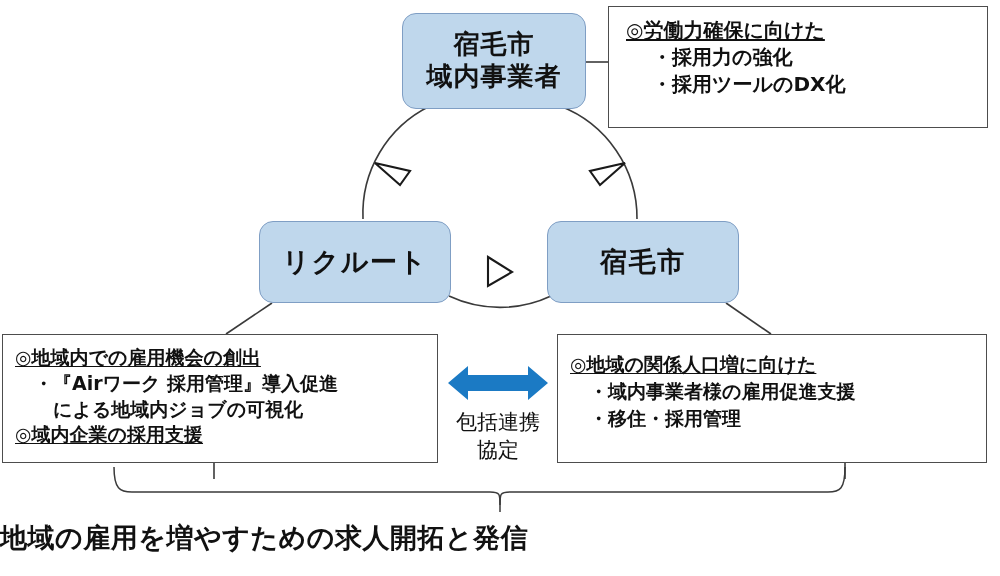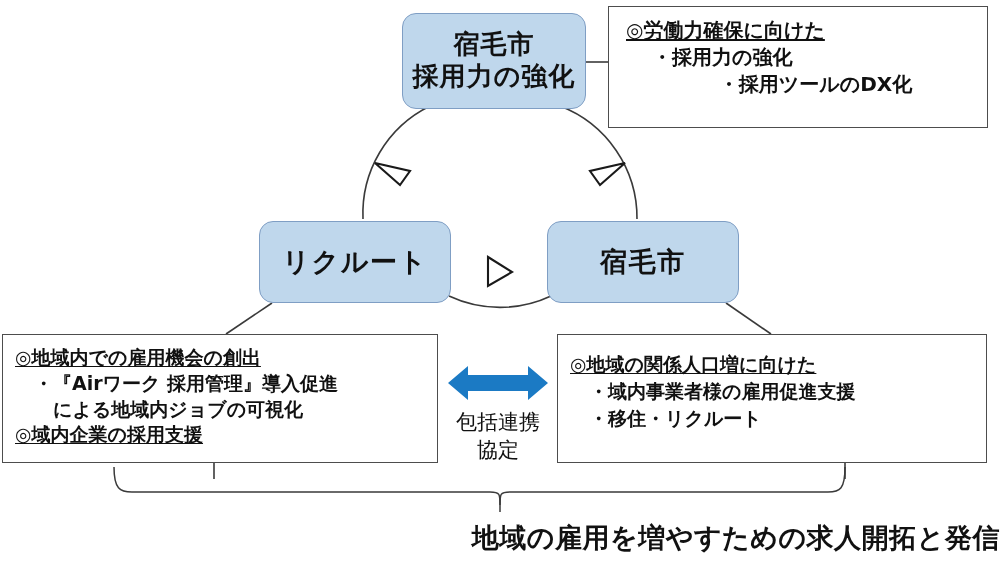--- a/index.html
+++ b/index.html
@@ -59,21 +59,21 @@
   #agreement-label{
     position:absolute;left:438px;top:408px;width:120px;
     text-align:center;font-size:21px;font-weight:400;line-height:1.35;
     color:#111111;z-index:5;
   }
   #agreement-label .ln{display:block;}
 
   
   #bottom-caption{
     position:absolute;left:0px;top:520px;width:1000px;
-    text-align:right;font-size:27px;font-weight:700;letter-spacing:.02em;
+    text-align:left;font-size:27px;font-weight:700;letter-spacing:.02em;
     color:#111111;z-index:5;
   }
   svg#art{position:absolute;left:0;top:0;width:1000px;height:576px;z-index:2;}
 </style>
 </head>
 <body>
 
 <div id="stage">
 
   <svg id="art" viewBox="0 0 1000 576">
@@ -114,49 +114,49 @@
     </g>
 
     <g>
       <polygon fill="#1b7ac4" points="448,383 468,366 468,375 528,375 528,366 548,383 528,400 528,391 468,391 468,400"></polygon>
     </g>
   </svg>
 
   <div class="node" id="node-top">
     <div>
       <span class="ln">宿毛市</span>
-      <span class="ln">採用力の強化</span>
+      <span class="ln">域内事業者</span>
     </div>
   </div>
 
   <div class="node" id="node-left">
     <span class="ln">リクルート</span>
   </div>
 
   <div class="node" id="node-right">
     <span class="ln">宿毛市</span>
   </div>
 
   <div class="detail" id="detail-tr">
     <div class="dline u">◎労働力確保に向けた</div>
     <div class="dline" style="padding-left:26px;">・採用力の強化</div>
-    <div class="dline" style="padding-left:26px;text-align:center;">・採用ツールのDX化</div>
+    <div class="dline" style="padding-left:26px;">・採用ツールのDX化</div>
   </div>
 
   <div class="detail" id="detail-bl">
     <div class="dline u">◎地域内での雇用機会の創出</div>
     <div class="dline">　・『Airワーク 採用管理』導入促進</div>
     <div class="dline">　　による地域内ジョブの可視化</div>
     <div class="dline u">◎域内企業の採用支援</div>
   </div>
 
   <div class="detail" id="detail-br">
     <div class="dline u" style="margin-top:6px;">◎地域の関係人口増に向けた</div>
     <div class="dline">　・域内事業者様の雇用促進支援</div>
-    <div class="dline">　・移住・リクルート</div>
+    <div class="dline">　・移住・採用管理</div>
   </div>
 
   <div id="agreement-label">
     <span class="ln">包括連携</span>
     <span class="ln">協定</span>
   </div>
 
   <div id="bottom-caption">地域の雇用を増やすための求人開拓と発信</div>
 
 </div>

